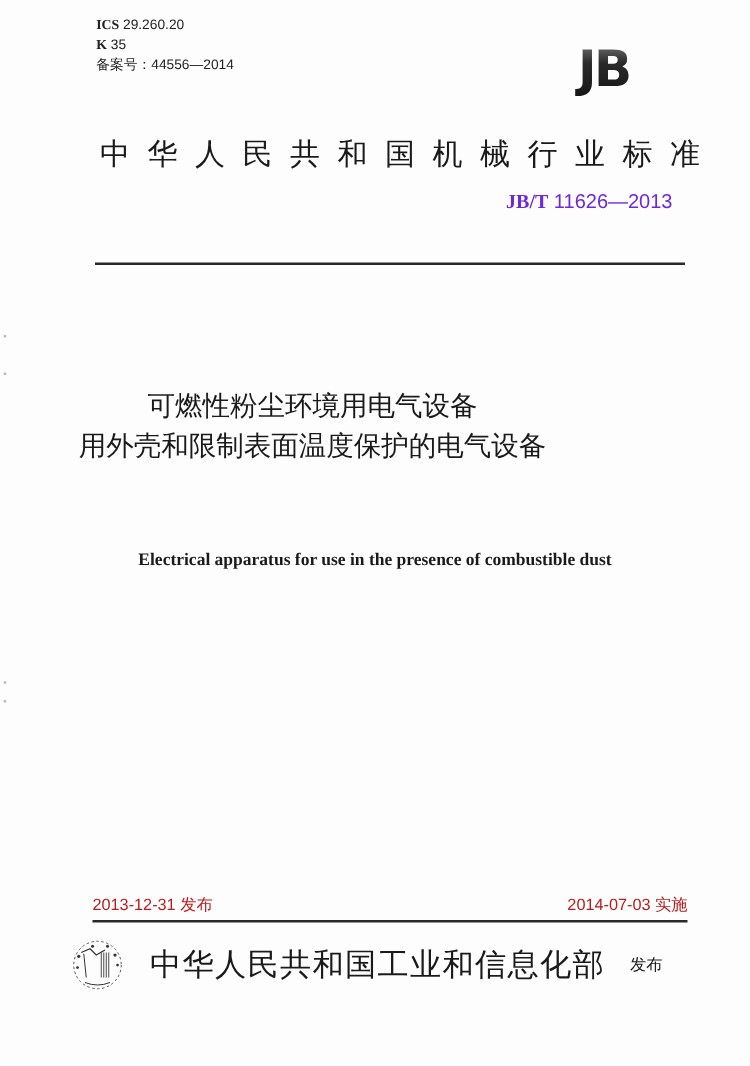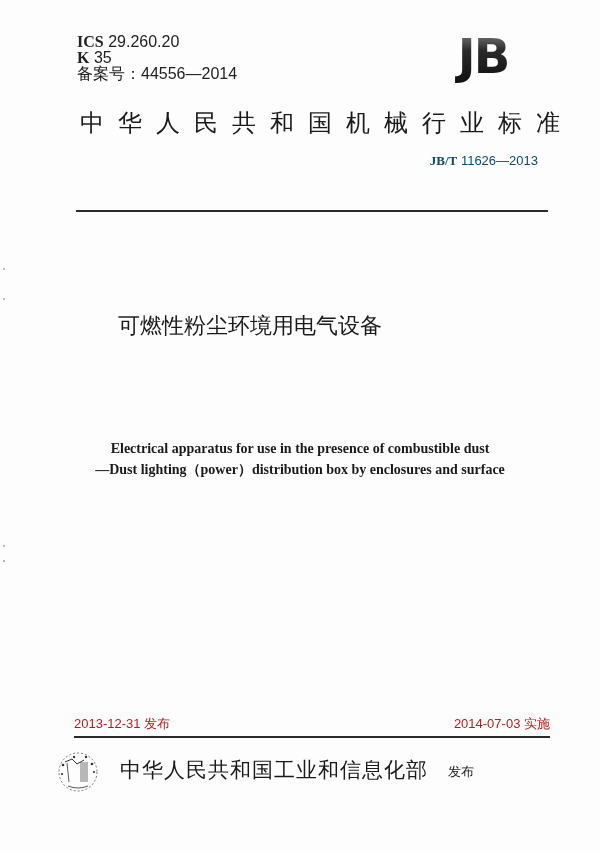--- a/index.html
+++ b/index.html
@@ -13,37 +13,37 @@
       position: relative;
       overflow: hidden;
       color: #1a1a1a;
       font-family: "Liberation Sans", "DejaVu Sans", sans-serif;
     }
     .page { position: absolute; inset: 0; background: #fdfdfd; }
 
     .meta-block {
       position: absolute;
       left: 77px;
-      top: 34px;
-      font-size: 16px;
+      top: 12px;
+      font-size: 11px;
       line-height: 16px;
       color: #222;
     }
     .meta-line { display: block; white-space: nowrap; }
     .meta-line .bold { font-family: "Liberation Serif", serif; font-weight: bold; }
 
     .jb-logo {
       position: absolute;
       left: 428px;
       top: 29px;
       width: 110px;
       height: 54px;
       font-family: "DejaVu Sans", sans-serif;
       font-weight: bold;
-      font-size: 48px;
+      font-size: 40px;
       line-height: 54px;
       letter-spacing: -2px;
       color: #1c1c1c;
       background: linear-gradient(to bottom, #8a8a8a 0%, #2a2a2a 40%, #111 100%);
       -webkit-background-clip: text;
       background-clip: text;
       -webkit-text-fill-color: transparent;
       text-align: center;
     }
 
@@ -58,22 +58,22 @@
       color: #1a1a1a;
       display: flex;
       justify-content: space-between;
     }
     .industry-title span { display: inline-block; }
 
     .std-number {
       position: absolute;
       right: 62px;
       top: 153px;
-      font-size: 13px;
-      color: #0c4a6e;
+      font-size: 16px;
+      color: #6d28d9;
       white-space: nowrap;
     }
     .std-number .prefix { font-family: "Liberation Serif", serif; font-weight: bold; }
 
     .rule-top {
       position: absolute;
       left: 76px;
       top: 210px;
       width: 472px;
       height: 2px;
@@ -133,22 +133,22 @@
       top: 750px;
       display: flex;
       align-items: center;
     }
     .emblem {
       width: 44px;
       height: 44px;
       margin-right: 20px;
     }
     .publisher-name {
-      font-family: Liberation Mono, monospace;
-      font-size: 21px;
+      font-family: Liberation Sans, sans-serif;
+      font-size: 25px;
       line-height: 28px;
       color: #1a1a1a;
       letter-spacing: 1px;
     }
     .publisher-suffix {
       font-family: "DejaVu Sans", sans-serif;
       font-size: 13px;
       margin-left: 20px;
       color: #1a1a1a;
     }
@@ -198,25 +198,25 @@
   </div>
 
   <div class="std-number">
     <span class="prefix">JB/T</span> <span>11626—2013</span>
   </div>
 
   <div class="rule-top"></div>
 
   <div class="cn-title">
     <div>可燃性粉尘环境用电气设备</div>
+    <div>用外壳和限制表面温度保护的电气设备</div>
   </div>
 
   <div class="en-title">
     <div>Electrical apparatus for use in the presence of combustible dust</div>
-    <div>—Dust lighting（power）distribution box by enclosures and surface</div>
   </div>
 
   <div class="date-row">
     <span>2013-12-31 发布</span>
     <span>2014-07-03 实施</span>
   </div>
 
   <div class="rule-bottom"></div>
 
   <div class="publisher">

